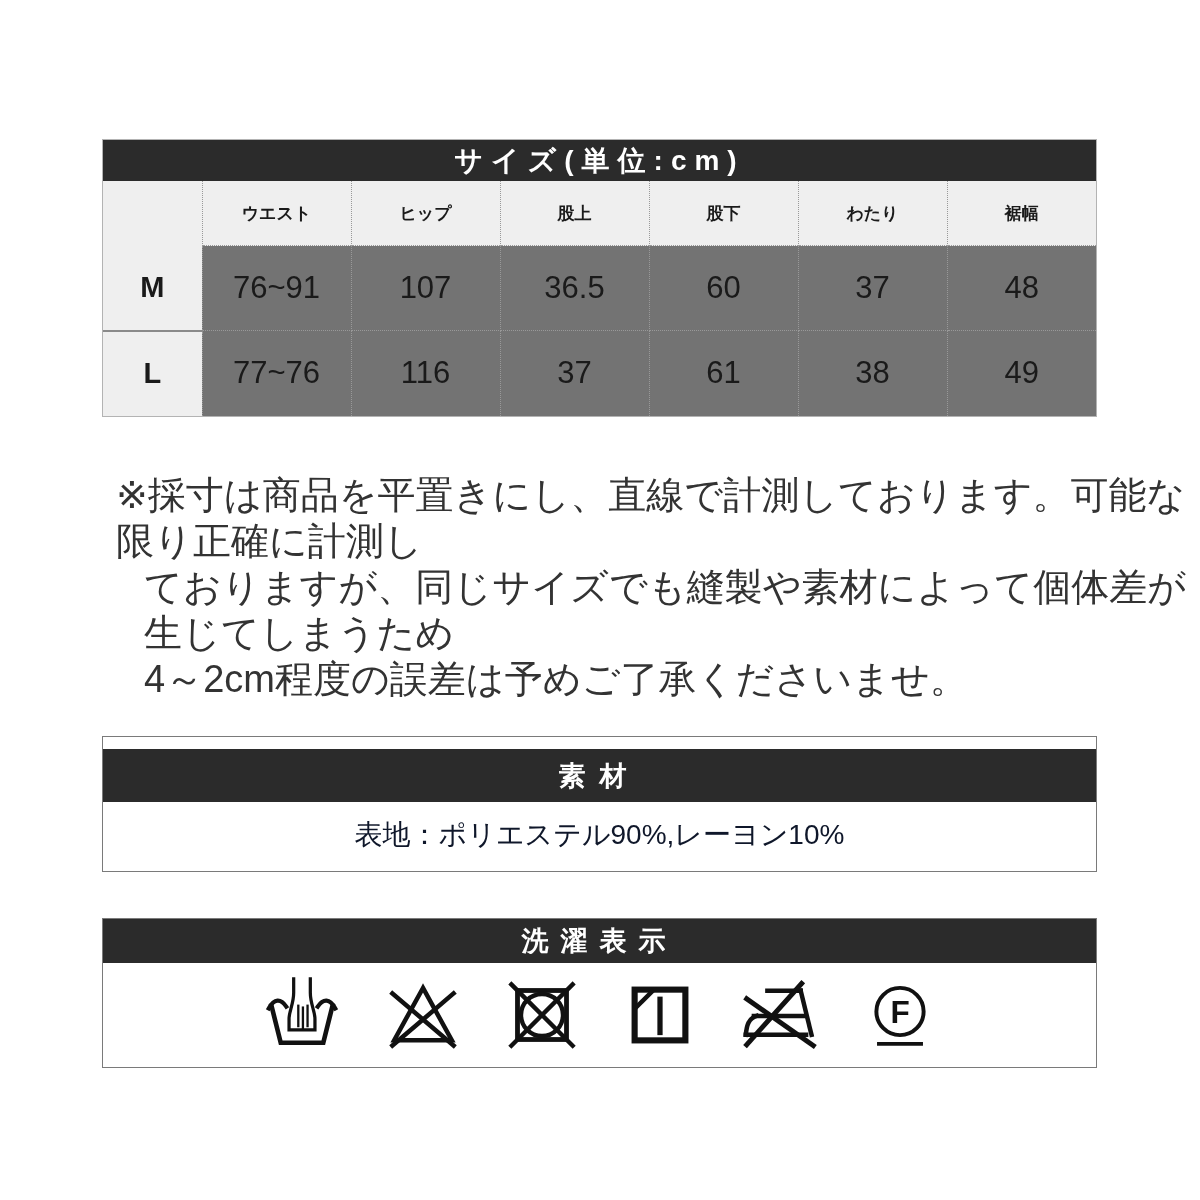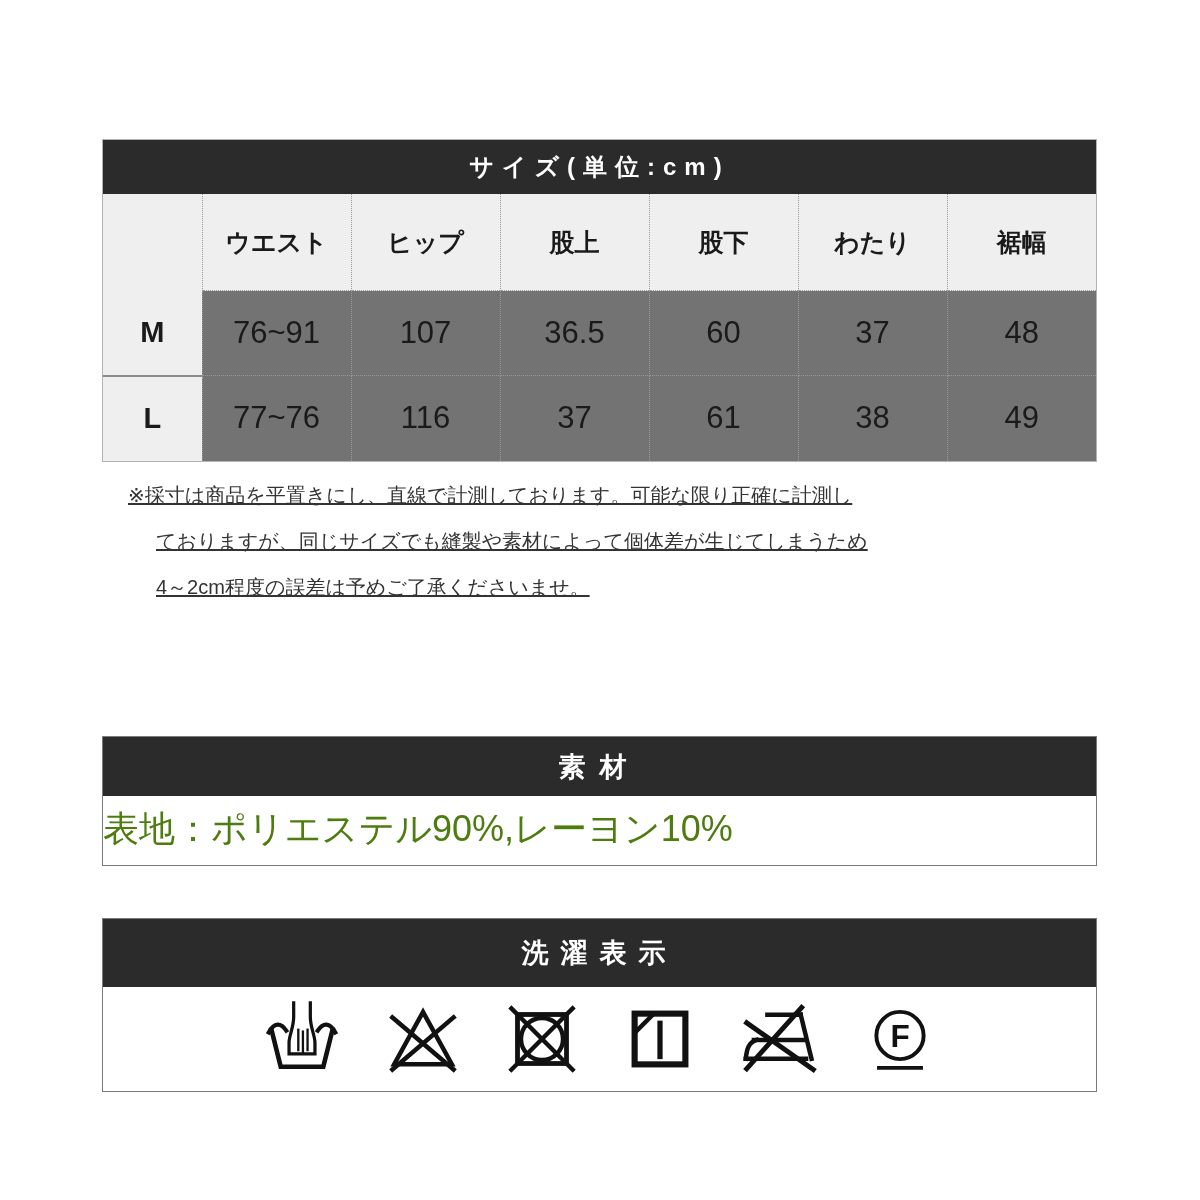--- a/index.html
+++ b/index.html
@@ -9,51 +9,51 @@
     color:#1a1a1a;overflow:hidden;
   }
   .panel{position:absolute;left:102px;width:995px;box-sizing:border-box;background:#ffffff;}
   .black-bar{
     background:#2b2b2b;color:#ffffff;font-weight:bold;
     display:flex;align-items:center;justify-content:center;
   }
 
   
   #size-section{top:139px;border:1px solid #b3b3b3;}
-  #size-section .black-bar{height:54px;font-size:24px;letter-spacing:8px;}
+  #size-section .black-bar{height:41px;font-size:28px;letter-spacing:8px;}
   #size-table{width:100%;border-collapse:collapse;table-layout:fixed;}
   #size-table col.c-size{width:99px;}
   #size-table th,#size-table td{
     border:1px dotted #999;text-align:center;vertical-align:middle;padding:0;
   }
   #size-table tr:first-child th{border-top:none;}
   #size-table tr:last-child th,#size-table tr:last-child td{border-bottom:none;}
   #size-table th:first-child,#size-table td:first-child{border-left:none;}
   #size-table th:last-child,#size-table td:last-child{border-right:none;}
-  #size-table thead th{height:96px;background:#efefef;font-size:25px;font-weight:bold;}
+  #size-table thead th{height:64px;background:#efefef;font-size:17px;font-weight:bold;}
   #size-table tbody tr{height:85px;}
   #size-table tbody th{background:#efefef;font-size:29px;font-weight:bold;}
   #size-table tbody td{font-size:31px;font-weight:normal;background:#737373;}
   #size-table tr.row-l th{border-top:2px solid #8a8a8a;}
 
   
-  .note{position:absolute;left:128px;font-size:20px;line-height:46px;color:#333333;text-decoration:underline;}
+  .note{position:absolute;left:116px;font-size:38px;line-height:46px;color:#333333;}
   #note-1{top:472px;}
   #note-2{top:632px;}
   .note-line.cont{padding-left:28px;}
 
   
   #material-section{top:736px;border:1px solid #7a7a7a;}
-  #material-section .black-bar{height:59px;font-size:27px;letter-spacing:14px;}
+  #material-section .black-bar{height:53px;font-size:27px;letter-spacing:14px;margin-top:12px;}
   #material-content{padding:10px 0 14px 0;}
-  .material-line{text-align:left;font-size:36px;line-height:45px;color:#4d7c0f;}
+  .material-line{text-align:center;font-size:28px;line-height:45px;color:#0f172a;}
 
   
   #laundry-section{top:918px;border:1px solid #7a7a7a;}
-  #laundry-section .black-bar{height:68px;font-size:27px;letter-spacing:12px;}
+  #laundry-section .black-bar{height:44px;font-size:27px;letter-spacing:12px;}
   #laundry-icons{
     height:104px;display:flex;align-items:center;justify-content:center;gap:48px;
   }
   .care-icon{display:block;}
   .care-icon path,.care-icon line,.care-icon rect,.care-icon circle{
     stroke:#111111;fill:none;stroke-linecap:square;
   }
 </style>
 </head>
 <body>

